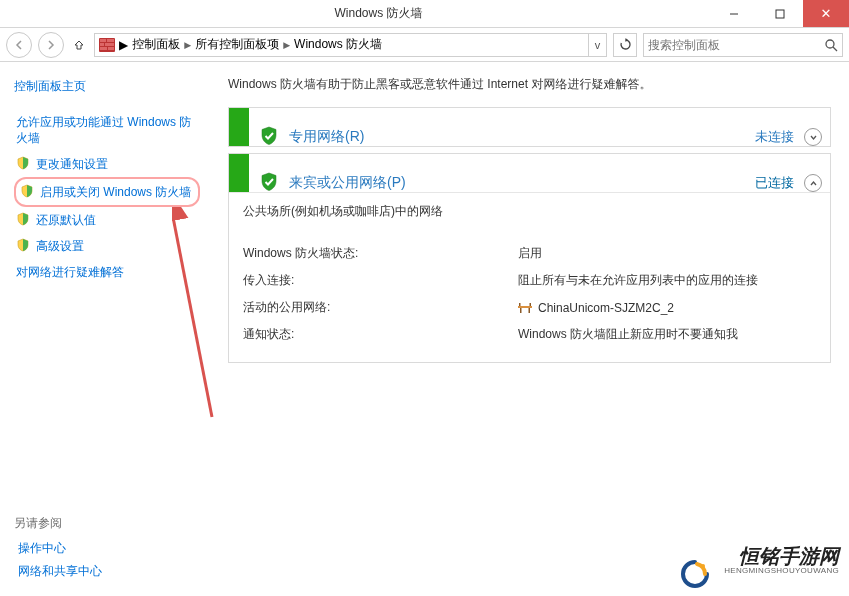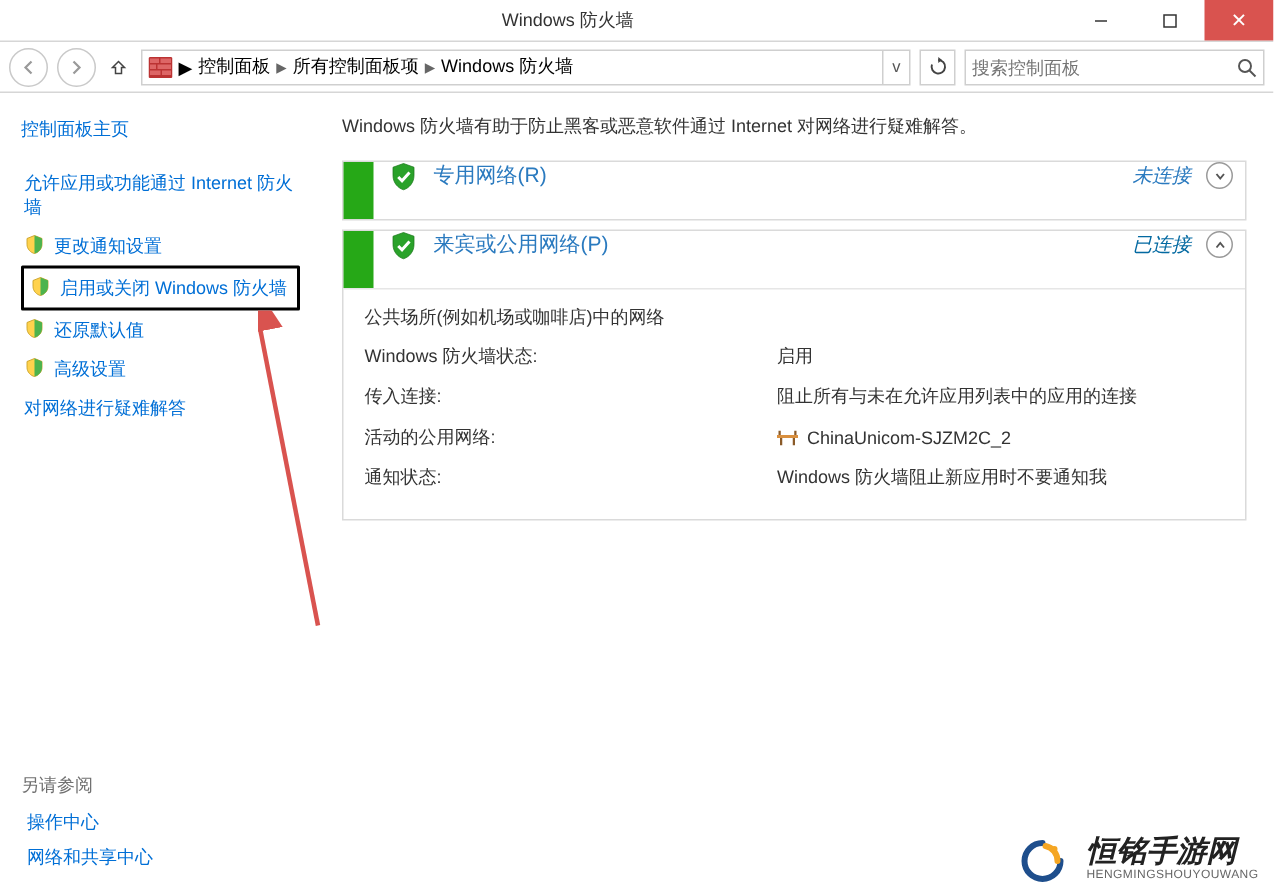--- a/index.html
+++ b/index.html
@@ -28,56 +28,56 @@
   .search-icon { width: 14px; height: 14px; color:#555; }
 
   
   .body { display: flex; height: calc(596px - 28px - 34px); }
 
   
   .sidebar { width: 210px; padding: 16px 10px 10px 14px; display: flex; flex-direction: column; gap: 0; border-right: 0; }
   .sidebar .home-link { color: #006fd6; font-size: 12px; margin-bottom: 14px; }
   .sidebar-item { display: flex; align-items: flex-start; gap: 6px; padding: 5px 2px; cursor: pointer; }
   .sidebar-item .txt { color: #006fd6; font-size: 12px; line-height: 16px; }
-  .sidebar-item.highlight { border: 2px solid #000000; border-radius: 1px; padding-left: 4px; padding-right: 4px; }
+  .sidebar-item.highlight { border: 2px solid #fca5a5; border-radius: 12px; padding-left: 4px; padding-right: 4px; }
   .shield-icon { width: 14px; height: 14px; flex-shrink: 0; }
 
   .see-also { margin-top: auto; padding-top: 14px; }
   .see-also .label { color: #707070; margin-bottom: 8px; }
   .see-also .link { color: #006fd6; margin: 6px 0 6px 4px; display: block; }
 
   
   .main { flex: 1; padding: 14px 18px 14px 18px; position: relative; }
   .page-title { color: #2a7abf; font-size: 16px; margin-bottom: 10px; }
   .page-desc { font-size: 12px; color: #333; margin-bottom: 14px; }
 
   .net-section { border: 1px solid #dadada; margin-bottom: 6px; }
-  .net-header { display: flex; align-items: flex-start; height: 38px; }
+  .net-header { display: flex; align-items: flex-end; height: 38px; }
   .net-header .stripe { width: 20px; height: 100%; background: #26a817; }
   .net-header .shield { margin: 0 10px; }
   .net-header .name { color: #2a7abf; font-size: 14px; flex: 1; }
-  .net-header .status { color: #2a7abf; font-size: 13px; margin-right: 10px; font-style: italic; }
+  .net-header .status { color: #2a7abf; font-size: 13px; margin-right: 10px; }
   .net-header .status.connected { color: #0369a1; }
   .net-header .status.not { color: #2a7abf; }
   .net-header .chevron { width: 18px; height: 18px; border: 1px solid #9a9a9a; border-radius: 50%; display:flex; align-items:center; justify-content:center; font-size:10px; color:#555; margin-right: 8px; }
 
   .net-body { padding: 10px 14px 14px 14px; border-top: 1px solid #e6e6e6; }
-  .net-subtitle { font-size: 12px; color: #333; margin-bottom: 4px; }
+  .net-subtitle { font-size: 12px; color: #333; margin-bottom: 20px; }
   .kv-row { display: flex; font-size: 12px; color: #333; padding: 5px 0; }
   .kv-row .k { width: 275px; }
   .kv-row .v { flex: 1; display:flex; align-items:center; gap:6px;}
 
   .shield-svg { width: 20px; height: 20px; }
   .net-icon { width:14px; height:10px; }
 
   
   .arrow-annot { position: absolute; left: -38px; top: 145px; width: 320px; height: 220px; pointer-events: none; }
 
   
-  .watermark { position: absolute; right: 10px; bottom: 8px; line-height: 1.1; }
+  .watermark { position: absolute; right: 10px; bottom: 20px; text-align: right; line-height: 1.1; }
   .watermark .big { font-size: 20px; font-weight: bold; font-style: italic; color: #222; }
   .watermark .small { font-size: 8px; color: #666; letter-spacing: 0.3px; }
   .watermark-logo { position: absolute; right: 138px; bottom: 6px; }
 
   .cp-icon { width:16px; height:14px; }
 </style>
 </head>
 <body>
 
 <div class="titlebar">
@@ -150,21 +150,21 @@
       </svg>
   </div>
 </div>
 
 <div class="body">
 
   <div class="sidebar">
     <div class="home-link">控制面板主页</div>
 
     <div class="sidebar-item">
-      <span class="txt">允许应用或功能通过 Internet 防火墙</span>
+      <span class="txt">允许应用或功能通过 Windows 防火墙</span>
     </div>
     <div class="sidebar-item">
       <svg class="shield-icon" viewBox="0 0 14 14">
           <path d="M7 1 L12 3 L12 7 C12 10 9.5 12.5 7 13 C4.5 12.5 2 10 2 7 L2 3 Z" fill="#ffd24d" stroke="#c9a227" stroke-width="0.6"></path>
           <path d="M7 1 L12 3 L12 7 C12 10 9.5 12.5 7 13 Z" fill="#4db34d"></path>
         </svg>
       <span class="txt">更改通知设置</span>
     </div>
     <div class="sidebar-item highlight">
       <svg class="shield-icon" viewBox="0 0 14 14">

